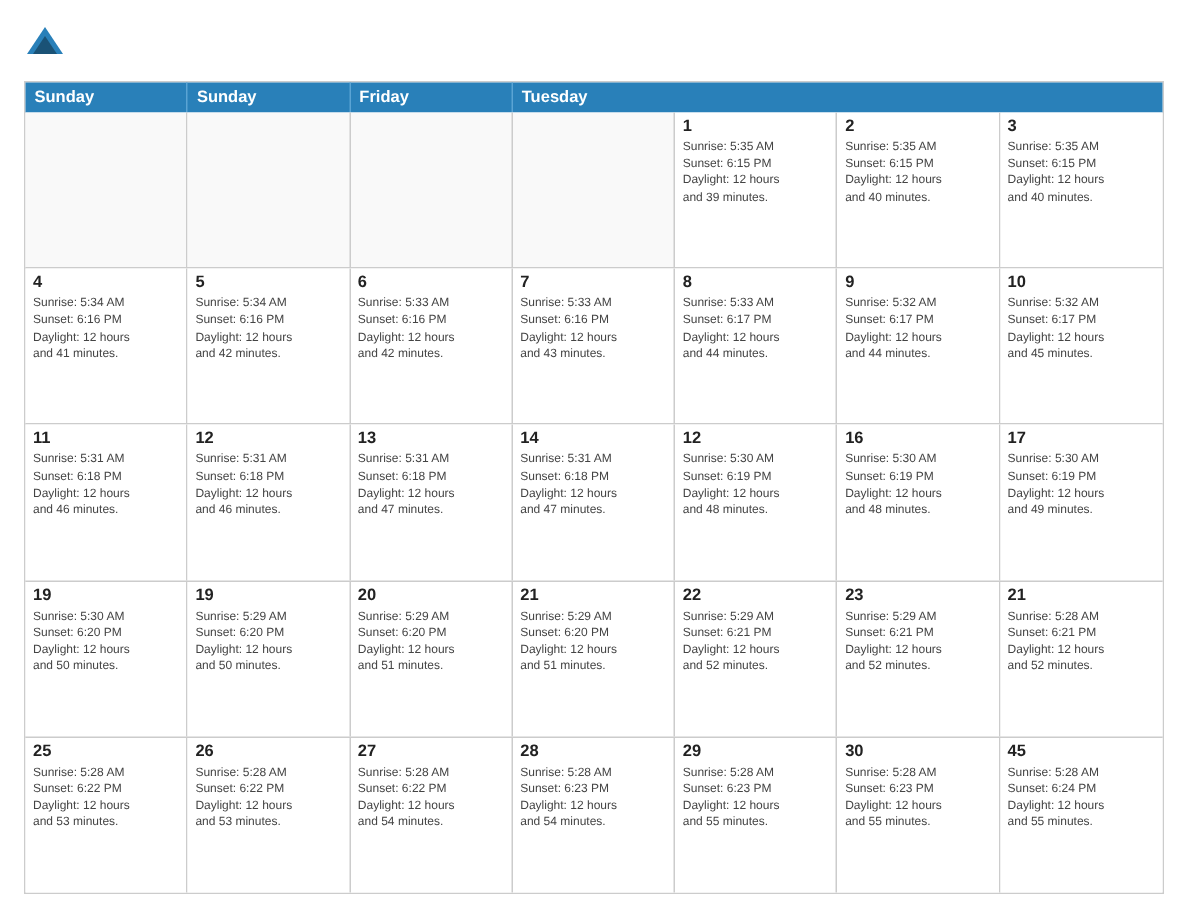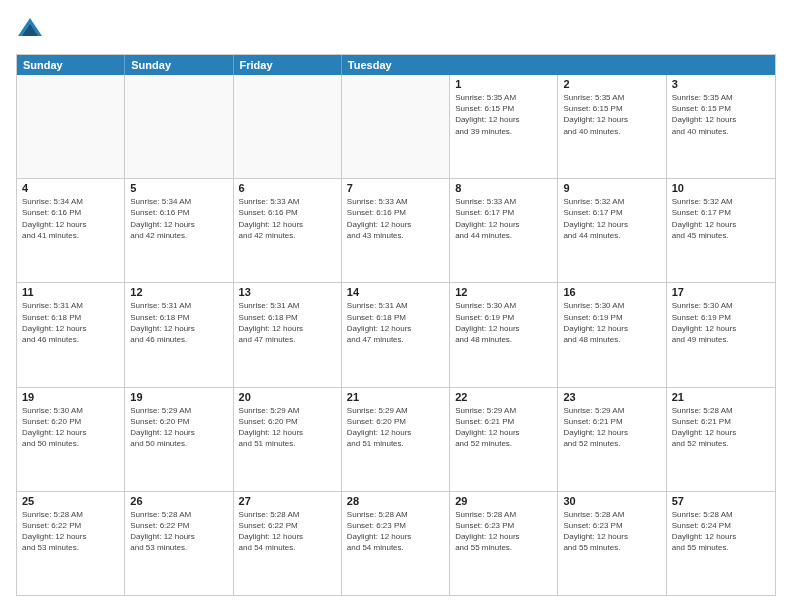--- a/index.html
+++ b/index.html
@@ -361,21 +361,21 @@
 and 55 minutes.</div>
           </div>
           <div class="cal-cell">
             <span class="day-num">30</span>
             <div class="day-info" style="white-space: pre-line;">Sunrise: 5:28 AM
 Sunset: 6:23 PM
 Daylight: 12 hours
 and 55 minutes.</div>
           </div>
           <div class="cal-cell">
-            <span class="day-num">57</span>
+            <span class="day-num">45</span>
             <div class="day-info" style="white-space: pre-line;">Sunrise: 5:28 AM
 Sunset: 6:24 PM
 Daylight: 12 hours
 and 55 minutes.</div>
           </div>
         </div>
       </div>
   </div>
 </div>
 

